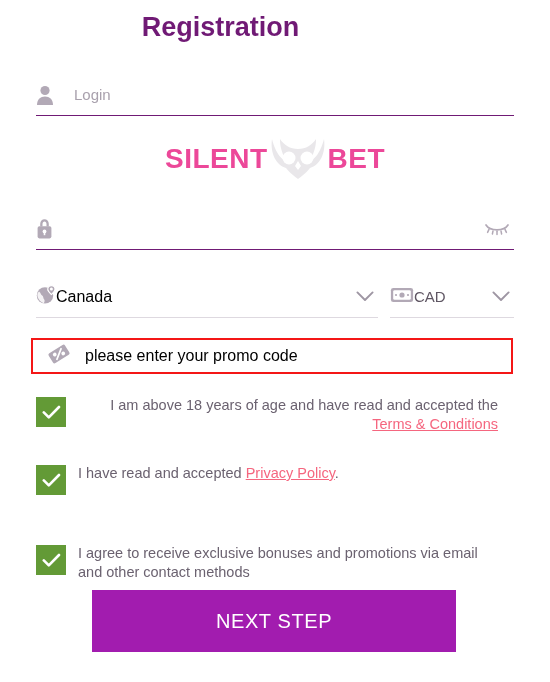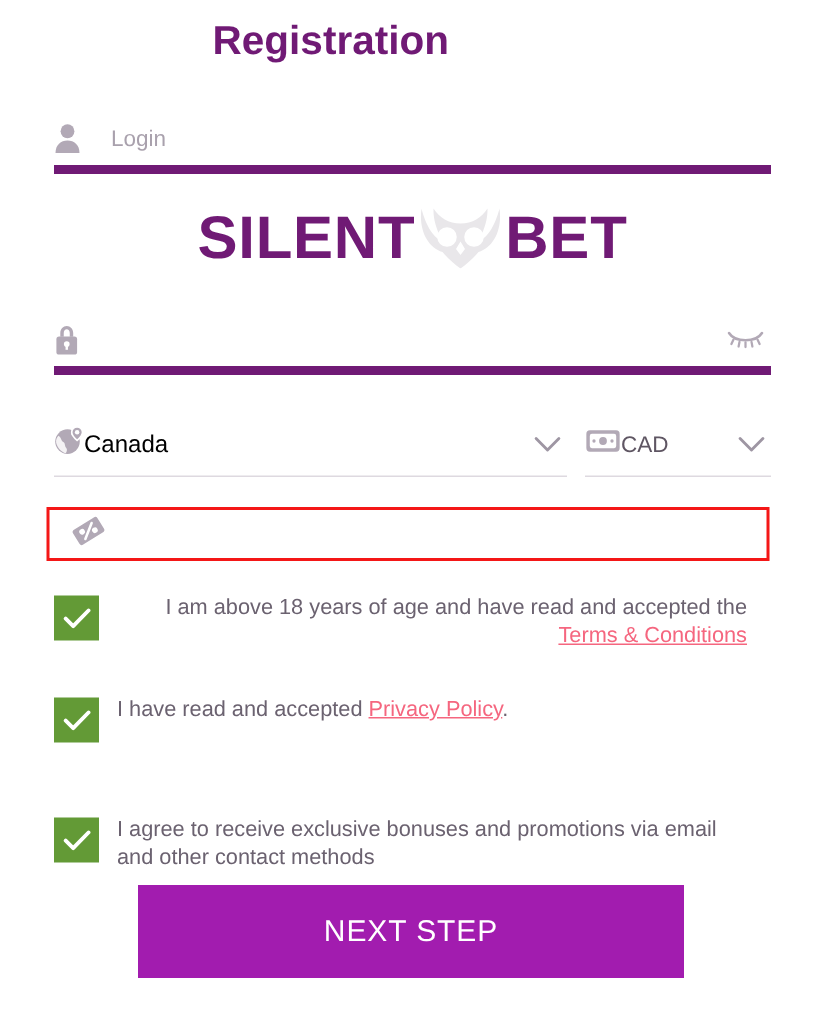--- a/index.html
+++ b/index.html
@@ -31,24 +31,24 @@
     width: 550px;
     height: 62px;
     display: flex;
     align-items: center;
     justify-content: center;
     pointer-events: none;
     user-select: none;
     z-index: 0;
   }
   .wm-text {
-    font-size: 40px;
+    font-size: 28px;
     font-weight: bold;
     letter-spacing: 0.5px;
-    color: #701a75;
+    color: #ec4899;
     line-height: 1;
   }
   .wm-owl {
     margin: 0 2px;
     display: block;
   }
 
   
   .page-title {
     position: absolute;
@@ -61,21 +61,21 @@
     color: #701a75;
     z-index: 3;
   }
 
   
   .field {
     position: absolute;
     left: 36px;
     width: 478px;
     height: 42px;
-    border-bottom: 6px solid #701a75;
+    border-bottom: 1px solid #701a75;
     display: flex;
     align-items: center;
     box-sizing: border-box;
     z-index: 2;
     background: transparent;
   }
   .field .ico {
     width: 26px;
     height: 24px;
     flex: 0 0 26px;
@@ -314,20 +314,21 @@
     <span class="ico">
       <svg width="24" height="24" viewBox="0 0 24 24" aria-hidden="true">
         <g transform="rotate(-32 12 12)">
           <rect x="2.4" y="6.2" width="19.2" height="11.6" rx="1.8" fill="#b2a9b6"></rect>
           <circle cx="8.1" cy="10.2" r="1.9" fill="#ffffff"></circle>
           <circle cx="15.9" cy="13.8" r="1.9" fill="#ffffff"></circle>
           <path d="M16.6 8.6 L7.4 15.4" stroke="#ffffff" stroke-width="1.7" stroke-linecap="round"></path>
         </g>
       </svg>
     </span>
+    <span class="placeholder">please enter your promo code</span>
   </div>
 
   <div class="check-row" id="check-age">
     <span class="checkbox">
       <svg width="19" height="15" viewBox="0 0 19 15" aria-hidden="true">
         <path d="M1.8 7.4 L6.8 12.4 L17 2" stroke="#ffffff" stroke-width="2.6" fill="none" stroke-linecap="round" stroke-linejoin="round"></path>
       </svg>
     </span>
     <span class="check-label">
       <span>I am above 18 years of age and have read and accepted the </span><span class="lnk">Terms &amp; Conditions</span><span></span>

